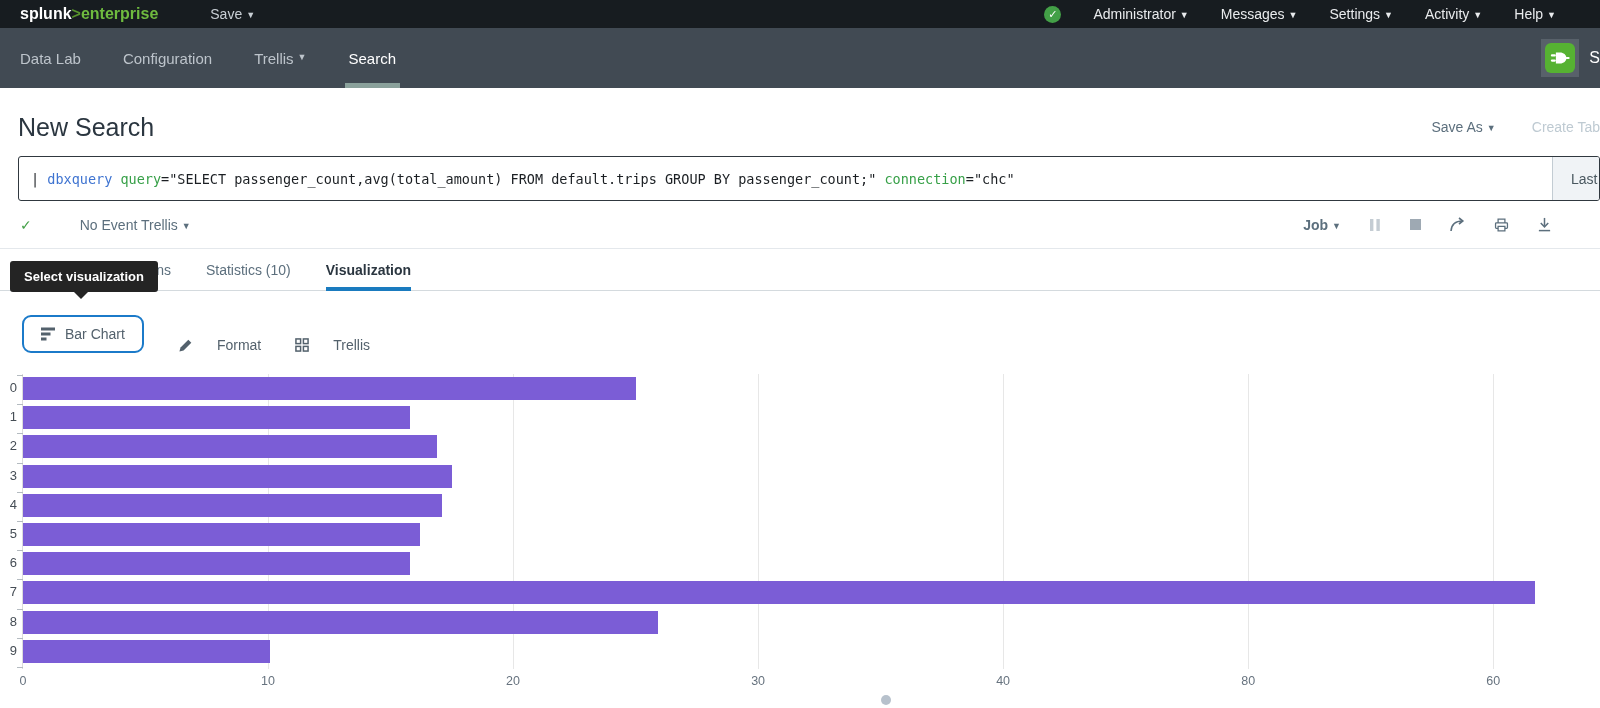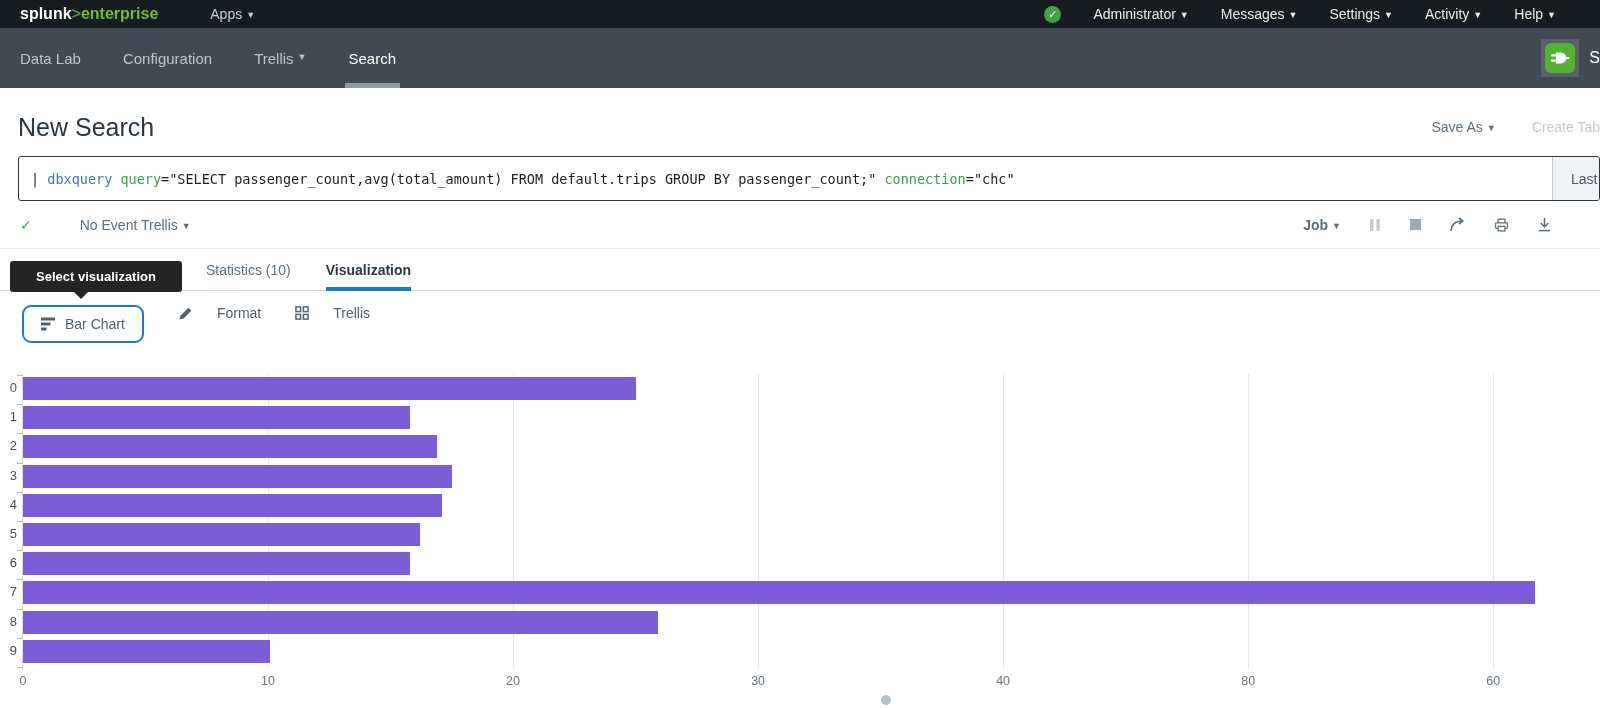--- a/index.html
+++ b/index.html
@@ -67,27 +67,27 @@
   .tabs-row { height:42px; border-bottom:1px solid #d4dade; display:flex;
               padding-left:20px; font-size:14px; position:relative; }
   .tab { display:flex; align-items:center; margin-right:35px; color:#5c6f7d;
          cursor:pointer; position:relative; white-space:nowrap; }
   .tab.active { color:#2b3640; font-weight:700; }
   .tab.active::after { content:""; position:absolute; left:0; right:0; bottom:-1px;
          height:4px; background:#1a7bbf; }
 
   
   .tooltip { position:absolute; left:10px; top:261px; background:#242424; color:#fff;
-             font-size:13px; font-weight:700; padding:8px 26px; border-radius:3px;
+             font-size:13px; font-weight:700; padding:8px 14px; border-radius:3px;
              z-index:30; white-space:nowrap; }
   .tooltip::after { content:""; position:absolute; left:64px; top:100%;
              border:7px solid transparent; border-top-color:#242424; }
 
   
-  .viz-toolbar { padding:14px 0 0 22px; display:flex; align-items:flex-start; gap:34px; height:62px; }
+  .viz-toolbar { padding:14px 0 0 22px; display:flex; align-items:flex-end; gap:34px; height:62px; }
   .chart-type-btn { display:flex; align-items:center; gap:9px; padding:9px 17px;
              border:2.5px solid #1b7ac9; border-radius:9px; background:#fff;
              color:#53616c; font-size:14px; cursor:pointer; }
   .tool-link { display:flex; align-items:center; gap:24px; color:#53616c; font-size:14px; cursor:pointer; }
 
   
   .chart { position:relative; margin-top:21px; height:330px; }
   .plot { position:absolute; left:22px; top:0; width:1578px; height:295px;
           border-left:1px solid #dcdcdc; }
   .gridline { position:absolute; top:0; height:295px; width:1px; background:#e7e7e7; }
@@ -101,21 +101,21 @@
   svg { display:block; }
 </style>
 </head>
 <body>
 
 <div class="topbar">
   <div class="logo">
     <span class="lg-splunk">splunk</span><span class="lg-gt">&gt;</span><span class="lg-ent">enterprise</span>
   </div>
   <div class="tb-apps">
-    <span>Apps</span><span class="caret">▼</span>
+    <span>Save</span><span class="caret">▼</span>
   </div>
   <div class="tb-right">
     <div class="check-circle">✓</div>
     <div class="tb-menu"><span>Administrator</span><span class="caret">▼</span></div>
     <div class="tb-menu"><span>Messages</span><span class="caret">▼</span></div>
     <div class="tb-menu"><span>Settings</span><span class="caret">▼</span></div>
     <div class="tb-menu"><span>Activity</span><span class="caret">▼</span></div>
     <div class="tb-menu"><span>Help</span><span class="caret">▼</span></div>
   </div>
 </div>

